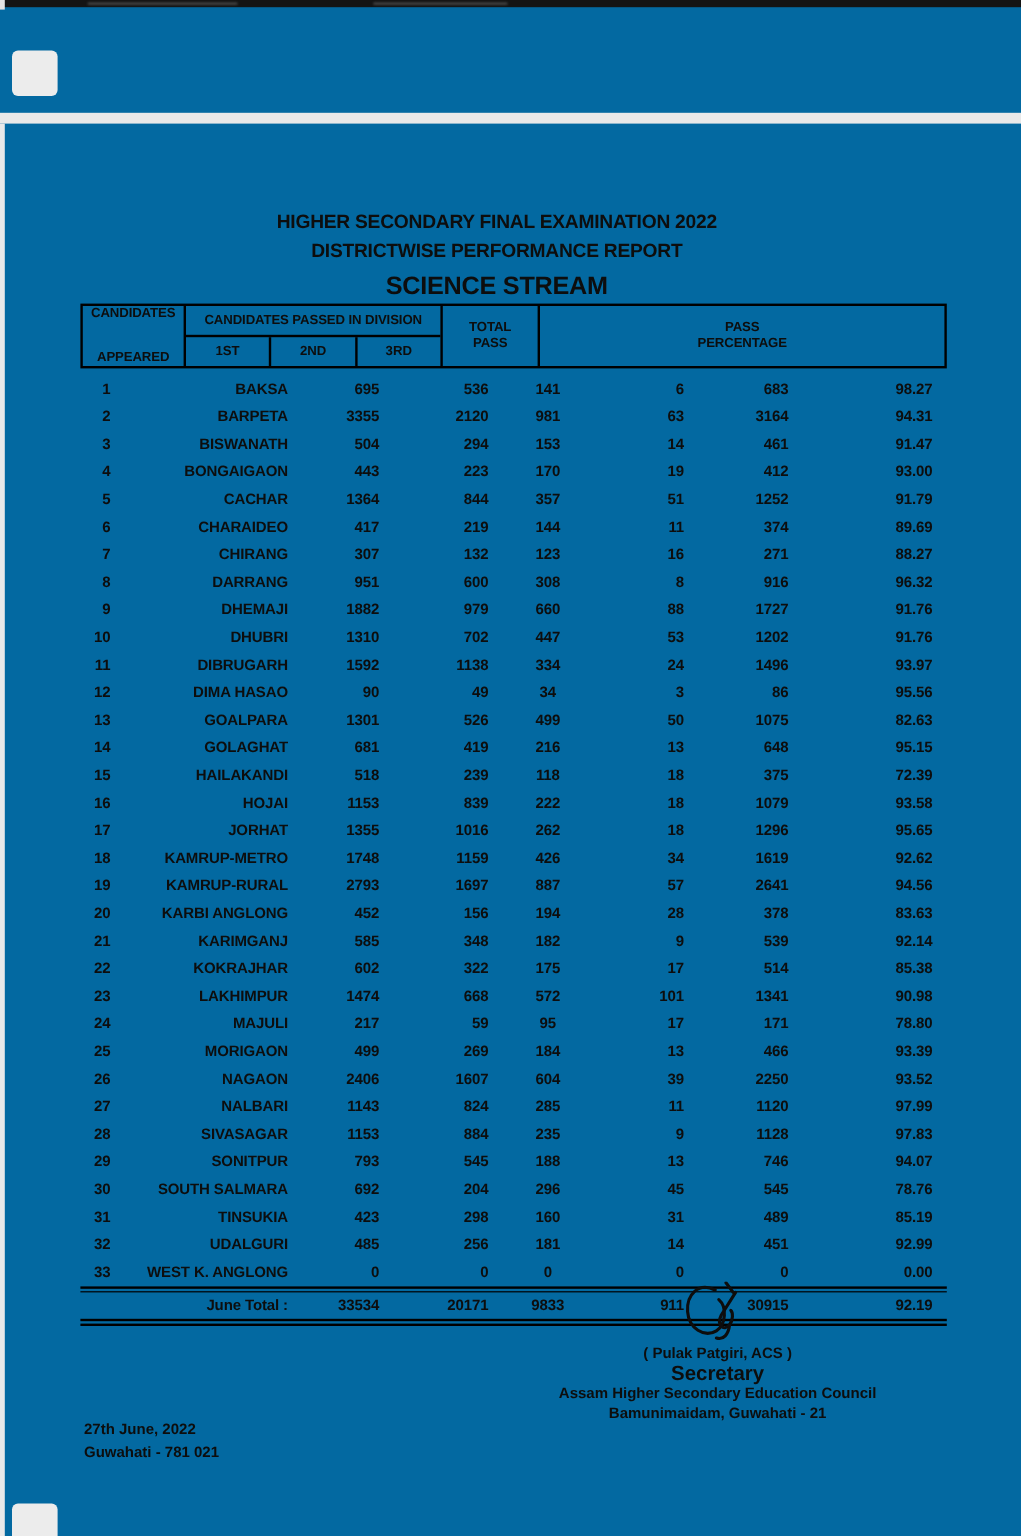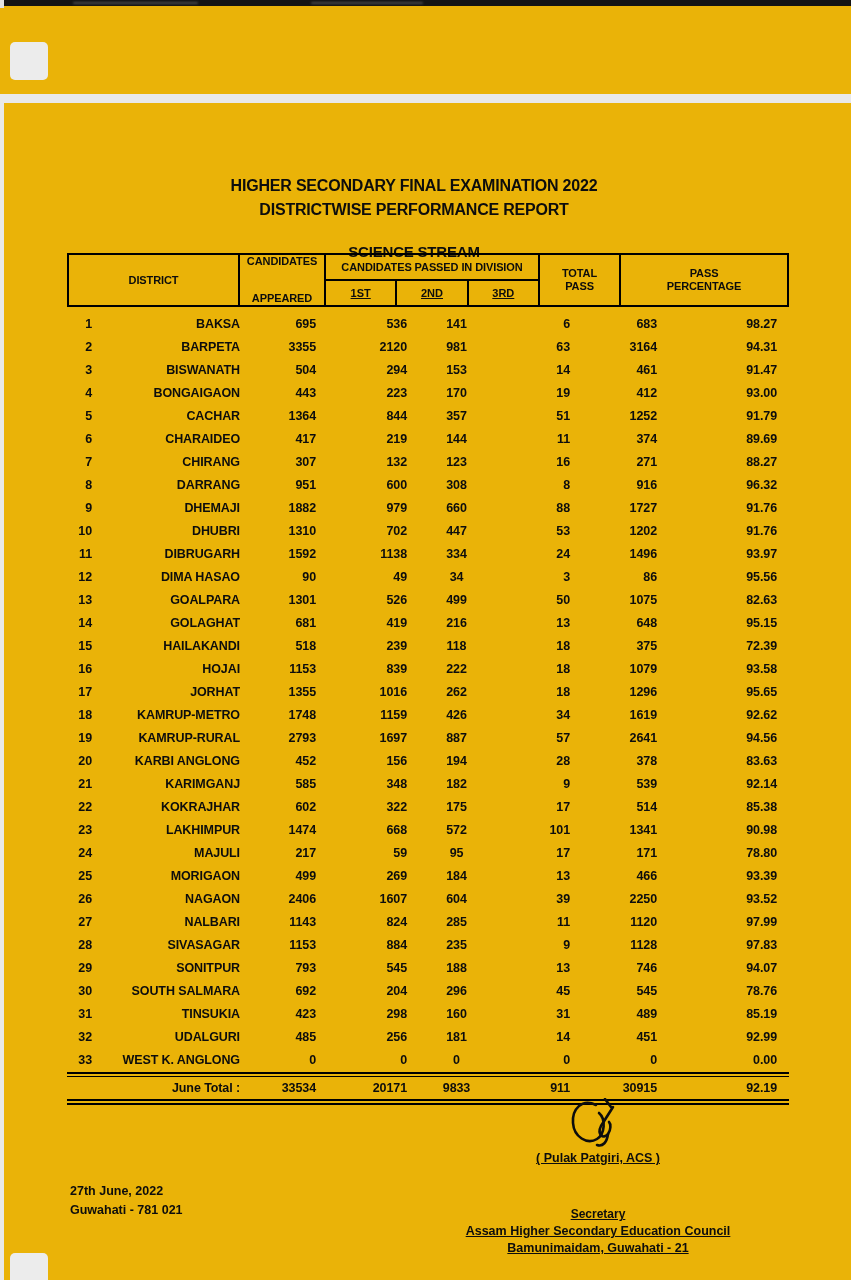--- a/index.html
+++ b/index.html
@@ -1,51 +1,51 @@
 <!DOCTYPE html>
 <html><head>
 <meta charset="utf-8">
 <style>
   * { margin:0; padding:0; box-sizing:border-box; }
   html,body { background:#ffffff; }
   .viewport {
     position:relative; width:851px; height:1280px; margin:0 auto;
-    background:#eab308; overflow:hidden;
+    background:#0369a1; overflow:hidden;
     font-family:"Liberation Sans", sans-serif; font-weight:bold; color:#0d0d0d;padding-left:44px;
   }
   
   .prev-page-strip { position:absolute; top:0; left:3px; right:0; height:6px; background:#141414; overflow:hidden; }
   .prev-page-strip .smudge { position:absolute; top:2px; height:2px; background:#4a4a4a; filter:blur(1px); border-radius:1px; }
   .smudge.s1 { left:70px; width:125px; }
   .smudge.s2 { left:308px; width:112px; }
   .corner-notch { position:absolute; top:0; left:0; width:4px; height:8px; background:#e3e3e3; }
   
   .thumb { position:absolute; left:10px; width:38px; height:38px; background:#ececec; border-radius:5px; }
   .thumb.top { top:42px; }
   .thumb.bottom { top:1253px; }
   .page-gap { position:absolute; top:94px; left:0; right:0; height:9px; background:#e9e9e9; }
   .left-edge { position:absolute; left:0; top:103px; bottom:0; width:4px; background:#e9e9e9; }
 
   
   .titles { position:absolute; left:44px; top:174px; width:740px; text-align:center; }
   .title-line { font-size:16px; line-height:24px; letter-spacing:-0.2px; }
-  .subtitle { margin-top:21px; font-size:15px; letter-spacing:-0.2px; }
+  .subtitle { margin-top:5px; font-size:21px; letter-spacing:-0.2px; }
 
   
   .report-table { position:absolute; left:67px; top:253px; width:722px; }
   .thead { display:flex; height:54px; border:2px solid #000; }
   .hcell { display:flex; flex-direction:column; align-items:center; justify-content:center;
            font-size:11px; line-height:13px; text-align:center; letter-spacing:-0.1px; }
   .h-district { width:171px; border-right:2px solid #000; }
   .h-appeared { width:86px; border-right:2px solid #000;justify-content:space-between; }
   .h-division { width:214px; border-right:2px solid #000; display:flex; flex-direction:column; }
   .h-div-top { height:26px; display:flex; align-items:center; justify-content:center;
                border-bottom:2px solid #000; font-size:11px; letter-spacing:-0.1px; }
   .h-div-bottom { flex:1; display:flex; }
-  .h-sub { flex:1; display:flex; align-items:center; justify-content:center; font-size:11px;text-decoration:underline; }
+  .h-sub { flex:1; display:flex; align-items:center; justify-content:center; font-size:11px; }
   .h-sub.b { border-right:2px solid #000; }
   .h-total { width:81px; border-right:2px solid #000; }
   .h-pct { flex:1; }
 
   .tbody { padding-top:5px; }
   .trow { display:grid; grid-template-columns:33px 140px 105px 85px 83px 82px 81px 113px;
           height:23px; align-items:center; font-size:12.5px; letter-spacing:-0.1px; }
   .cell { white-space:nowrap; }
   .c0 { text-align:right; padding-right:8px; }
   .c1 { text-align:right;  padding-left:7px; }
@@ -54,24 +54,24 @@
   .c4 { text-align:center; padding-right:30px; }
   .c5 { text-align:right; padding-right:25px; }
   .c6 { text-align:right; padding-right:19px; }
   .c7 { text-align:right; padding-right:12px; }
 
   .gt-sep-top { margin-top:1px; height:5px; border-top:2px solid #000; border-bottom:1px solid #000; }
   .gt-row { height:22px; }
   .gt-sep-bottom { height:6px; border-top:2px solid #000; border-bottom:2px solid #000; }
 
   
-  .footer-right { position:absolute; left:448px; top:1098px; width:300px; text-align:center;text-decoration:underline; }
+  .footer-right { position:absolute; left:448px; top:1068px; width:300px; text-align:center; }
   .signature-svg { display:block; margin:0 auto 2px auto; }
   .sig-name { font-size:12.5px; line-height:16px; }
-  .sig-role { font-size:12px; line-height:17px;margin-top:40px; }
+  .sig-role { font-size:17px; line-height:17px; }
   .sig-org  { font-size:12.5px; line-height:17px; }
   .sig-addr { font-size:12.5px; line-height:17px; }
   .footer-left { position:absolute; left:70px; top:1182px; font-size:12.5px; line-height:19px; }
 </style>
 </head>
 <body>
 
 <div class="viewport">
 
   <div class="prev-page-strip">
@@ -85,23 +85,20 @@
 
   <div class="titles">
     <div class="title-line">HIGHER SECONDARY FINAL EXAMINATION 2022</div>
     <div class="title-line">DISTRICTWISE PERFORMANCE REPORT</div>
     <div class="subtitle">SCIENCE STREAM</div>
   </div>
 
   <div class="report-table">
 
     <div class="thead">
-      <div class="hcell h-district">
-        <span>DISTRICT</span>
-      </div>
       <div class="hcell h-appeared">
         <span>CANDIDATES</span>
         <span>APPEARED</span>
       </div>
       <div class="h-division">
         <div class="h-div-top">CANDIDATES PASSED IN DIVISION</div>
         <div class="h-div-bottom">
           <div class="h-sub b">1ST</div>
           <div class="h-sub b">2ND</div>
           <div class="h-sub">3RD</div>

